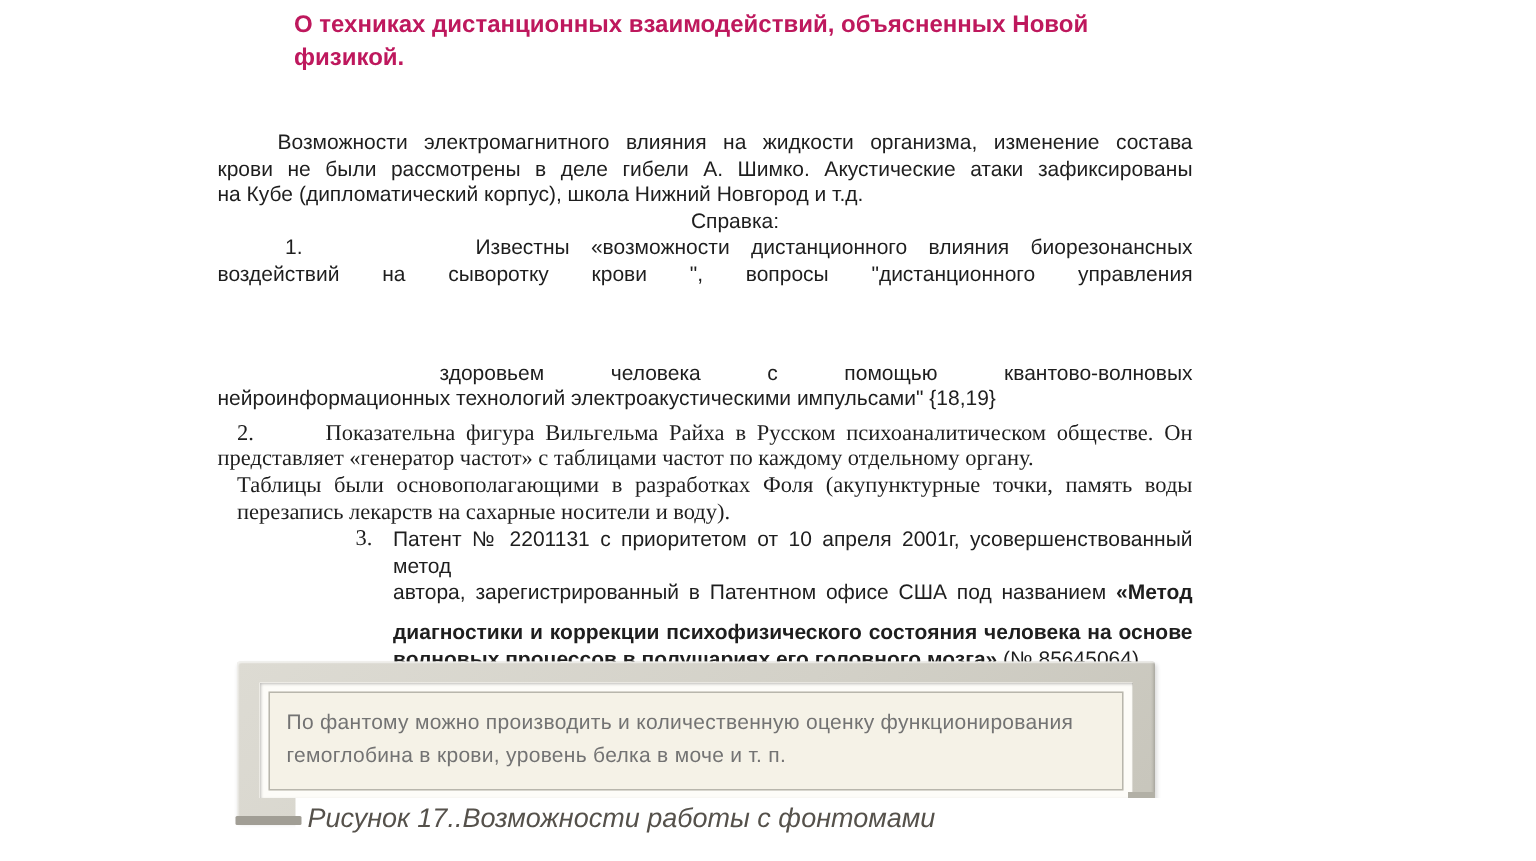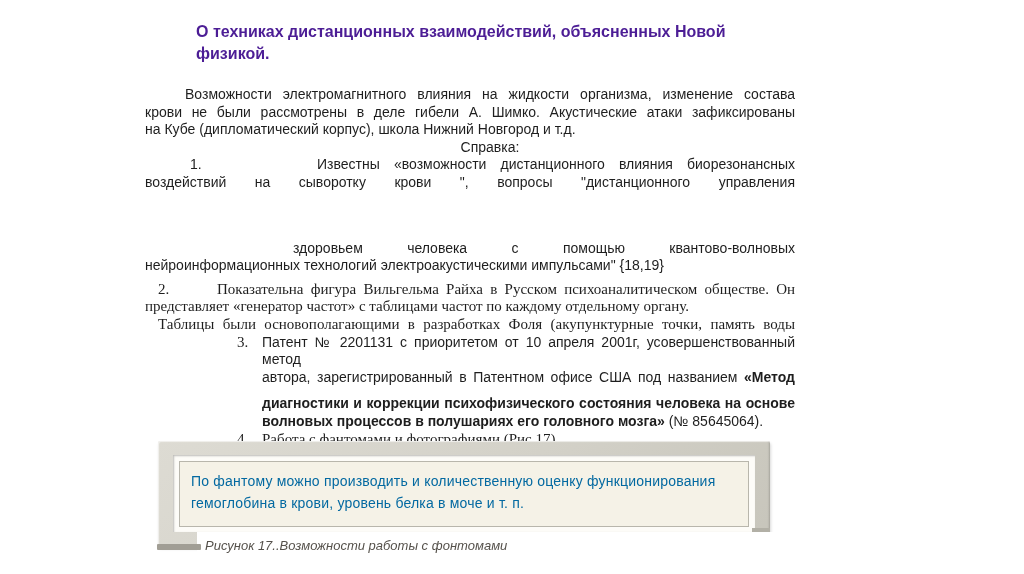--- a/index.html
+++ b/index.html
@@ -2,22 +2,22 @@
 <html><head>
 <meta charset="utf-8">
 <style>
   * { margin:0; padding:0; box-sizing:border-box; }
   html,body { background:#ffffff; }
   .page {
     position:relative; width:1024px; height:574px; background:#ffffff;
     overflow:hidden; font-family:"Liberation Sans", sans-serif; color:#1e1e1e;
   }
   .title {
-    position:absolute; left:196px; top:21px; width:600px;
-    font-size:16px; font-weight:bold; line-height:22px; color:#4c1d95;
+    position:absolute; left:196px; top:6px; width:600px;
+    font-size:16px; font-weight:bold; line-height:22px; color:#be185d;
   }
   .body-block {
     position:absolute; left:145px; top:86px; width:650px;
     font-size:14px; line-height:17.6px;
   }
   .l { min-height:17.6px; }
   .sans { font-family:"Liberation Sans", sans-serif; font-size:14px; }
   .serif { font-family:"Liberation Serif", serif; font-size:15px; }
   .stretch { text-align:justify; text-align-last:justify; }
   .indent { padding-left:40px;text-align:center; }
@@ -42,27 +42,27 @@
   }
   .mat {
     position:absolute; left:15px; right:15px; top:14px; bottom:15px;
     background:#fdfcf8; box-shadow:inset 1px 1px 2px rgba(0,0,0,0.25);
   }
   .fig-inner {
     position:absolute; left:6px; right:6px; top:6px; bottom:5px;
     background:#f5f2e7; border:1px solid #b8b6ac;
     padding:8px 0 0 11px;
   }
-  .fig-text { font-size:14px; line-height:22px; color:#0369a1; letter-spacing:0.2px; }
+  .fig-text { font-size:14px; line-height:22px; color:#737373; letter-spacing:0.2px; }
   .caption-overlay {
     position:absolute; left:197px; top:532px; width:625px; height:26px;
     background:#ffffff; display:flex; align-items:center;
   }
   .caption {
-    padding-left:8px; font-size:13px; font-style:italic; color:#55514b;
+    padding-left:8px; font-size:18px; font-style:italic; color:#55514b;
     font-family:"Liberation Sans", sans-serif;
   }
   .corner-shadow {
     position:absolute; left:157px; top:544px; width:44px; height:6px;
     background:#a19e95; border-radius:1px;
   }
   .rail-tip {
     position:absolute; left:752px; top:528px; width:18px; height:5px;
     background:#b2b0a6;
   }
@@ -91,20 +91,21 @@
     <div class="l sans stretch">воздействий на сыворотку крови ", вопросы "дистанционного управления</div>
     <div class="l sans stretch" style="padding-left:148px;margin-top:48px;">здоровьем человека с помощью квантово-волновых</div>
     <div class="l sans">нейроинформационных технологий электроакустическими импульсами" {18,19}</div>
 
     <div class="l serif row gap6">
       <span class="num2">2.</span>
       <span class="txt stretch">Показательна фигура Вильгельма Райха в Русском психоаналитическом обществе. Он</span>
     </div>
     <div class="l serif">представляет «генератор частот» с таблицами частот по каждому отдельному органу.</div>
     <div class="l serif stretch pad13">Таблицы были основополагающими в разработках Фоля (акупунктурные точки, память воды</div>
+    <div class="l serif pad13">перезапись лекарств на сахарные носители и воду).</div>
 
     <div class="item34">
       <div class="l sans row">
         <span class="num34">3.</span>
         <span class="txt stretch">Патент № 2201131 с приоритетом от 10 апреля 2001г, усовершенствованный метод</span>
       </div>
       <div class="l sans stretch pad25"><span>автора, зарегистрированный в Патентном офисе США под названием </span><span class="b">«Метод</span></div>
       <div class="l sans stretch pad25 b gap9">диагностики и коррекции психофизического состояния человека на основе</div>
       <div class="l sans pad25"><span class="b">волновых процессов в полушариях его головного мозга»</span><span> (№ 85645064).</span></div>
 

